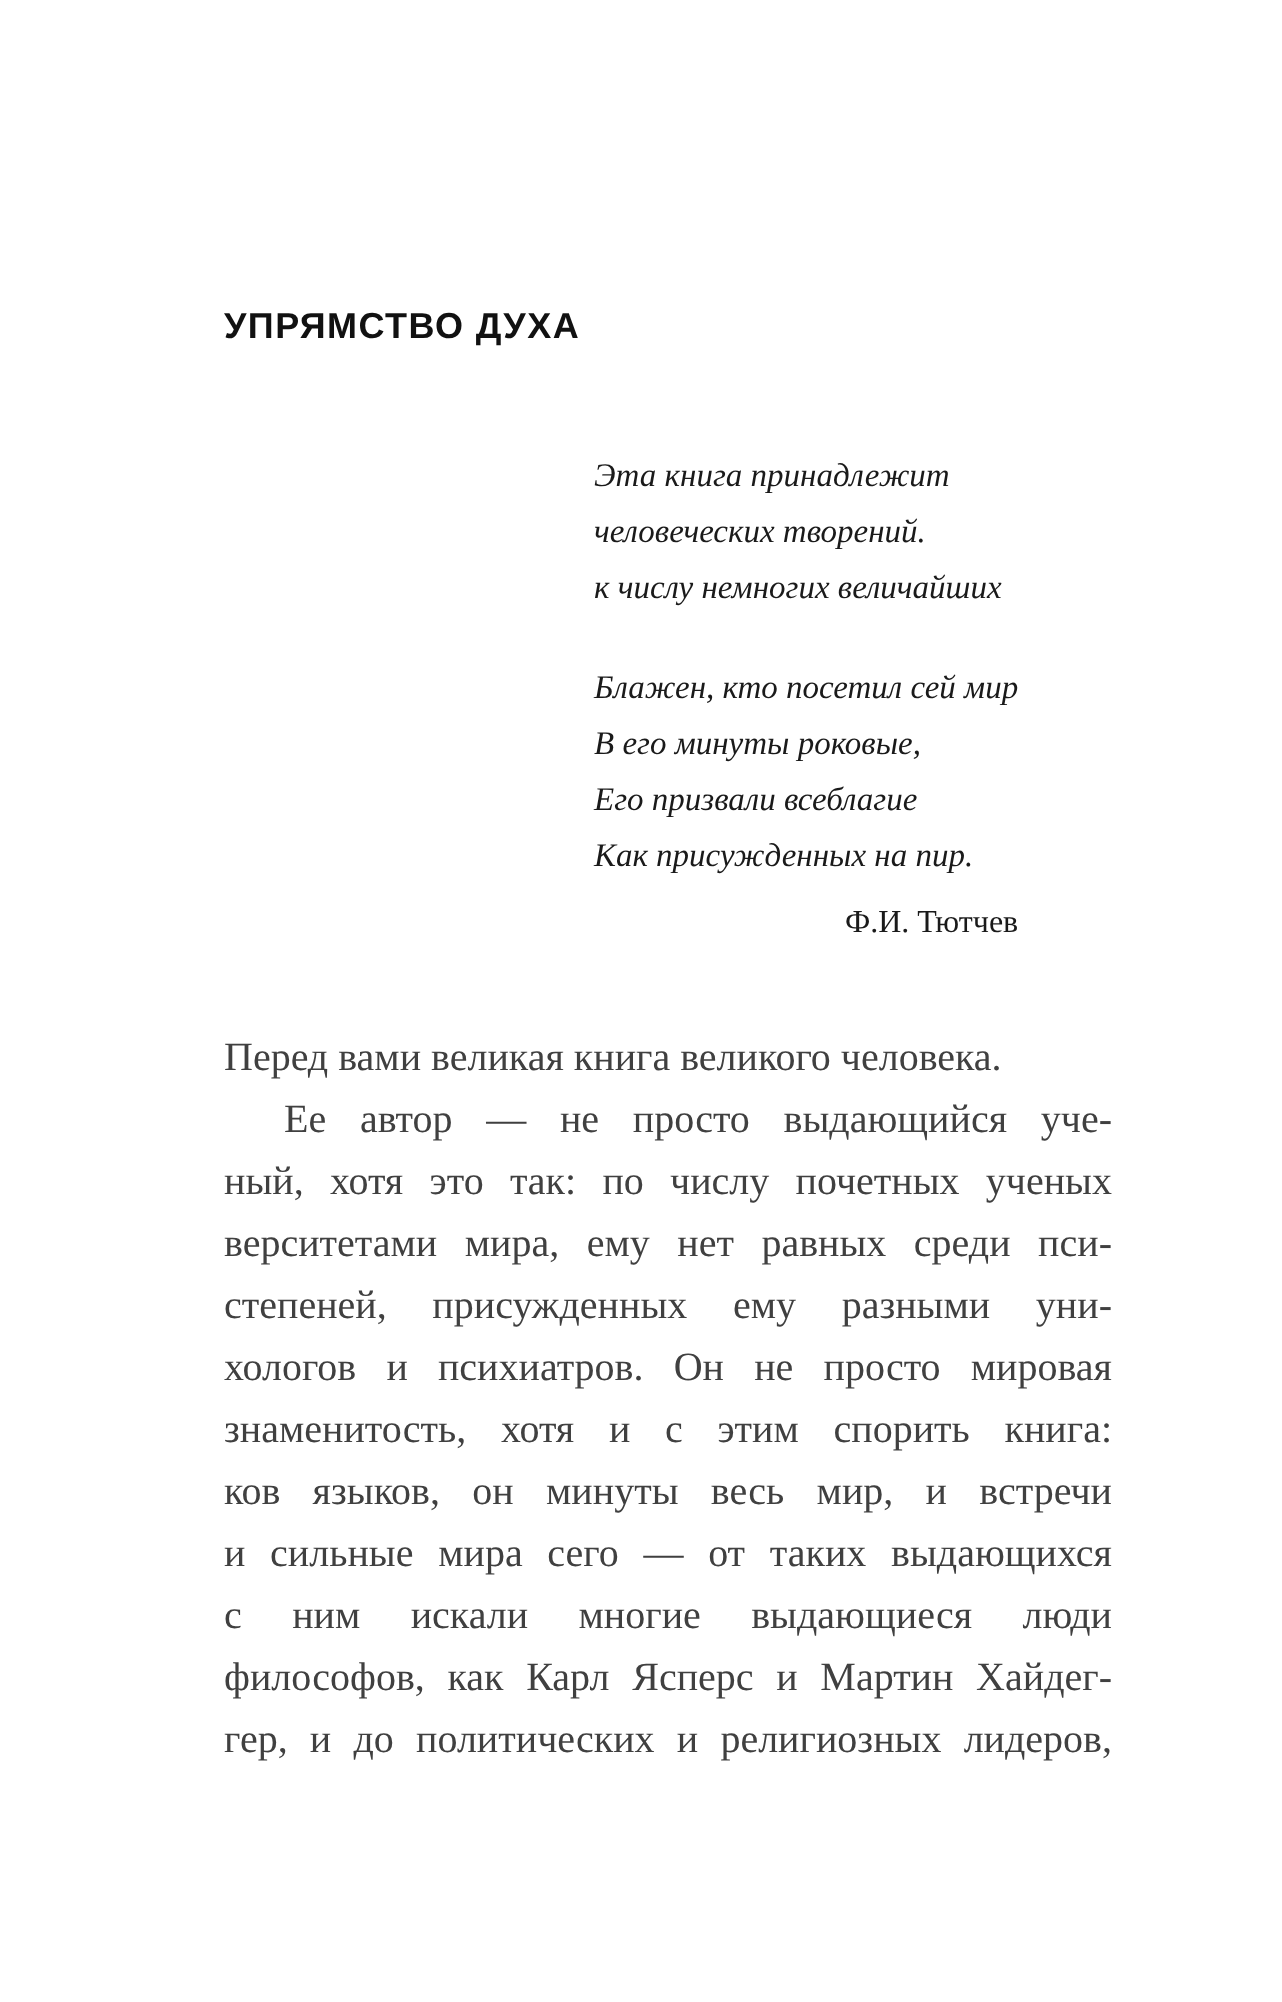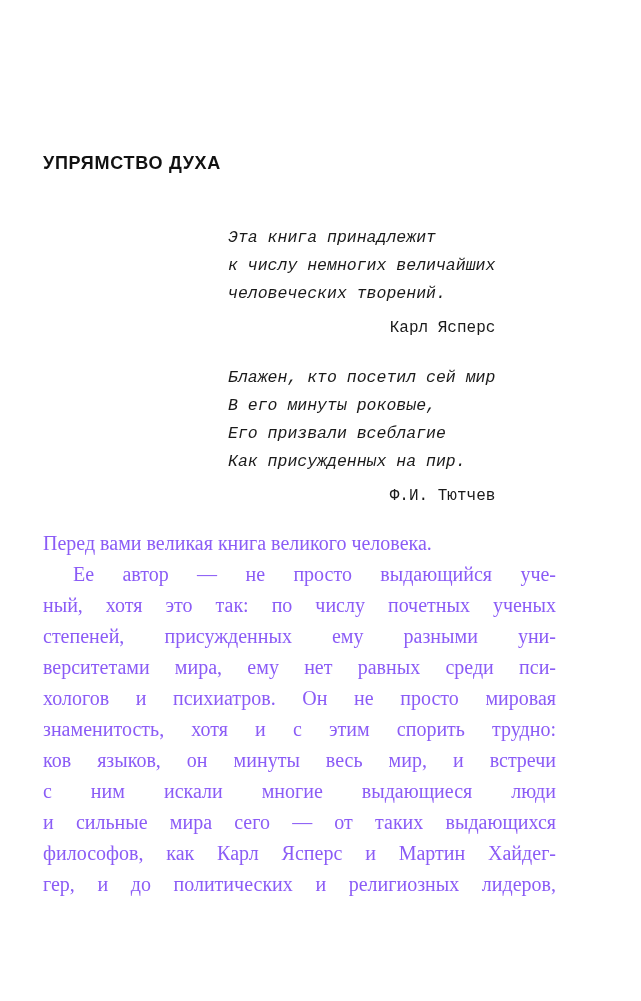--- a/index.html
+++ b/index.html
@@ -4,94 +4,93 @@
 <style>
   * { margin: 0; padding: 0; box-sizing: border-box; }
   html, body { background: #ffffff; }
   .page {
     position: relative;
     width: 641px;
     height: 1001px;
     margin: 0 auto;
     background: #ffffff;
     overflow: hidden;
-    padding: 152px 85px 0 43px;
+    padding: 152px 85px 0 112px;
     color: #1a1a1a;
   }
   .title {
     font-family: "Liberation Sans", "DejaVu Sans", sans-serif;
     font-weight: bold;
     font-size: 18px;
     letter-spacing: 0.04em;
     line-height: 22px;
     color: #111111;
   }
   .epigraph {
     margin-left: 185px;
     width: fit-content;
-    font-family: Liberation Mono, monospace;
+    font-family: Liberation Serif, serif;
     font-style: italic;
     font-size: 16.5px;
     line-height: 28px;
     color: #1a1a1a;
   }
   .epigraph-first { margin-top: 50px; }
   .epigraph-second { margin-top: 22px; }
   .ep-line { white-space: nowrap; }
   .attribution {
     font-style: normal;
     text-align: right;
     font-size: 16px;
     margin-top: 6px;
     line-height: 28px;
   }
   .body {
-    margin-top: 18px;
+    margin-top: 38px;
     font-family: "Liberation Serif", "DejaVu Serif", serif;
     font-size: 20px;
     line-height: 31px;
-    color: #8b5cf6;
+    color: #404040;
   }
   .para-first { text-align: left; }
   .body-line {
     text-align: justify;
     text-align-last: justify;
   }
   .indent { text-indent: 30px; }
 </style>
 </head>
 <body>
 
 <div class="page">
 
   <h1 class="title">УПРЯМСТВО ДУХА</h1>
 
   <div class="epigraph epigraph-first">
     <div class="ep-line">Эта книга принадлежит</div>
+    <div class="ep-line">человеческих творений.</div>
     <div class="ep-line">к числу немногих величайших</div>
-    <div class="ep-line">человеческих творений.</div>
-    <div class="attribution">Карл Ясперс</div>
   </div>
 
   <div class="epigraph epigraph-second">
     <div class="ep-line">Блажен, кто посетил сей мир</div>
     <div class="ep-line">В его минуты роковые,</div>
     <div class="ep-line">Его призвали всеблагие</div>
     <div class="ep-line">Как присужденных на пир.</div>
     <div class="attribution">Ф.И. Тютчев</div>
   </div>
 
   <div class="body">
     <div class="para-first">Перед вами великая книга великого человека.</div>
     <div class="body-line indent">Ее автор — не просто выдающийся уче-</div>
     <div class="body-line">ный, хотя это так: по числу почетных ученых</div>
+    <div class="body-line">верситетами мира, ему нет равных среди пси-</div>
     <div class="body-line">степеней, присужденных ему разными уни-</div>
-    <div class="body-line">верситетами мира, ему нет равных среди пси-</div>
     <div class="body-line">хологов и психиатров. Он не просто мировая</div>
-    <div class="body-line">знаменитость, хотя и с этим спорить трудно:</div>
+    <div class="body-line">знаменитость, хотя и с этим спорить книга:</div>
     <div class="body-line">ков языков, он минуты весь мир, и встречи</div>
+    <div class="body-line">и сильные мира сего — от таких выдающихся</div>
     <div class="body-line">с ним искали многие выдающиеся люди</div>
-    <div class="body-line">и сильные мира сего — от таких выдающихся</div>
     <div class="body-line">философов, как Карл Ясперс и Мартин Хайдег-</div>
     <div class="body-line">гер, и до политических и религиозных лидеров,</div>
   </div>
 
 </div>
 
 </body></html>

